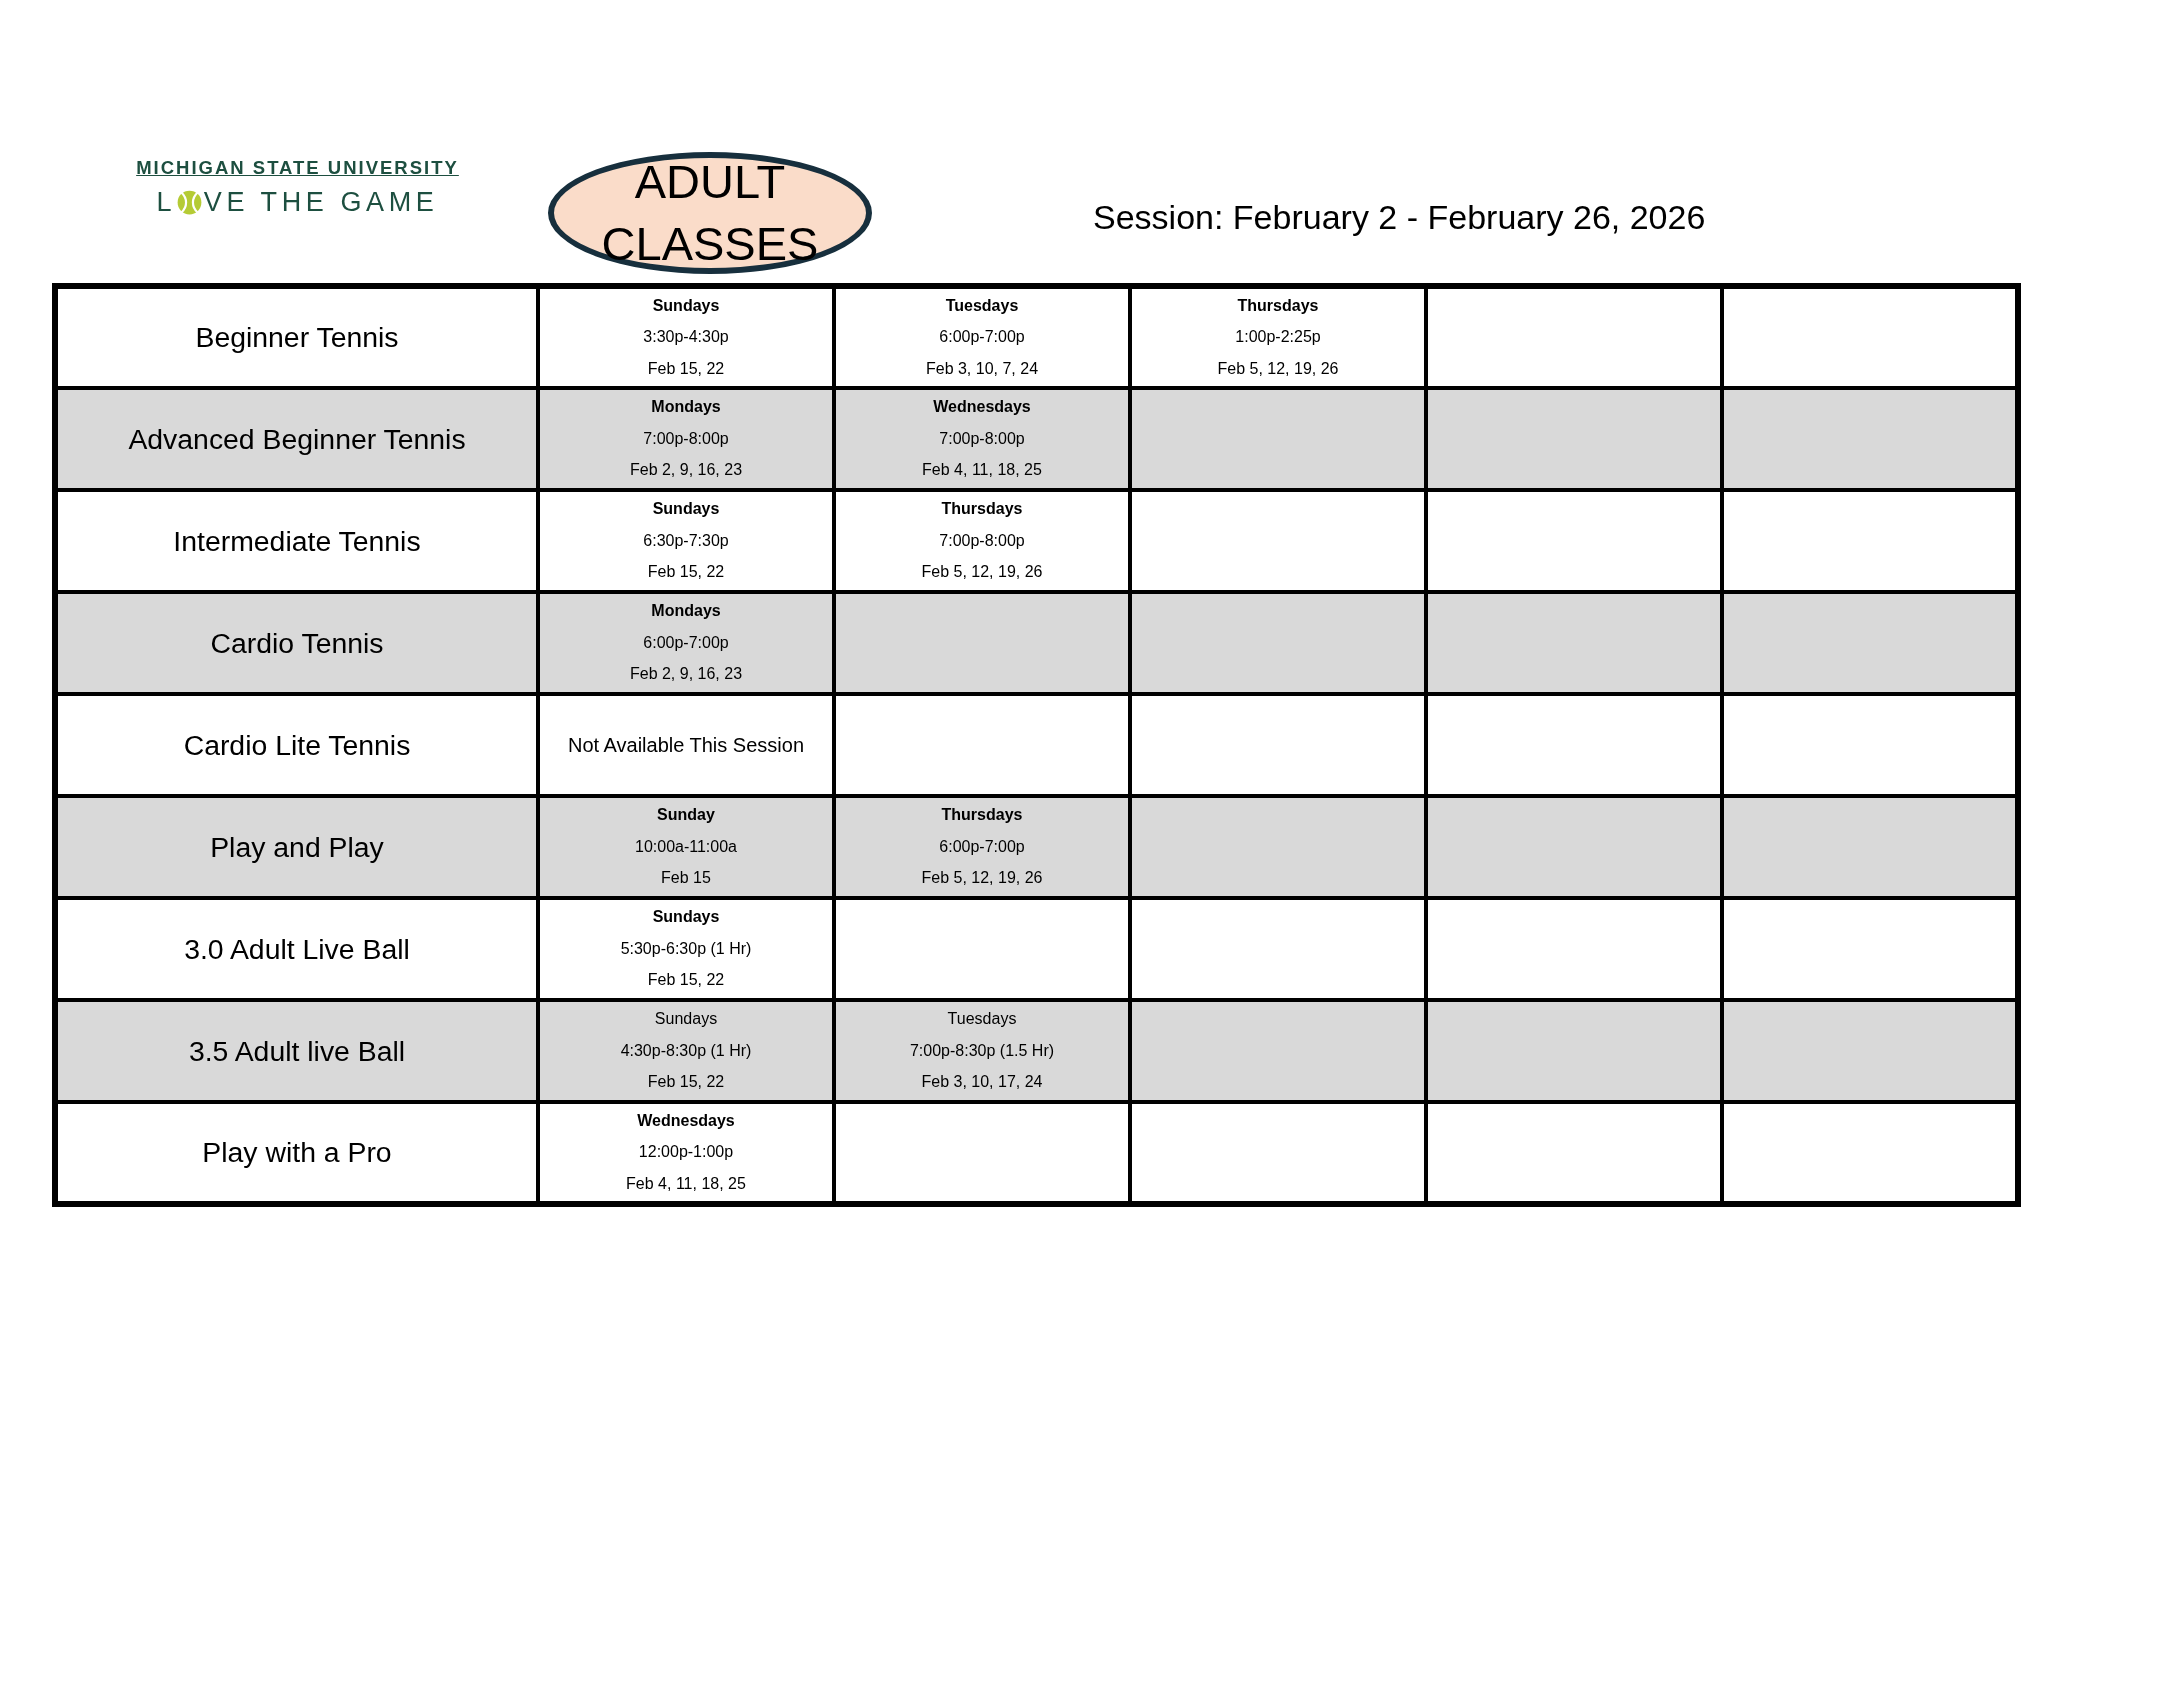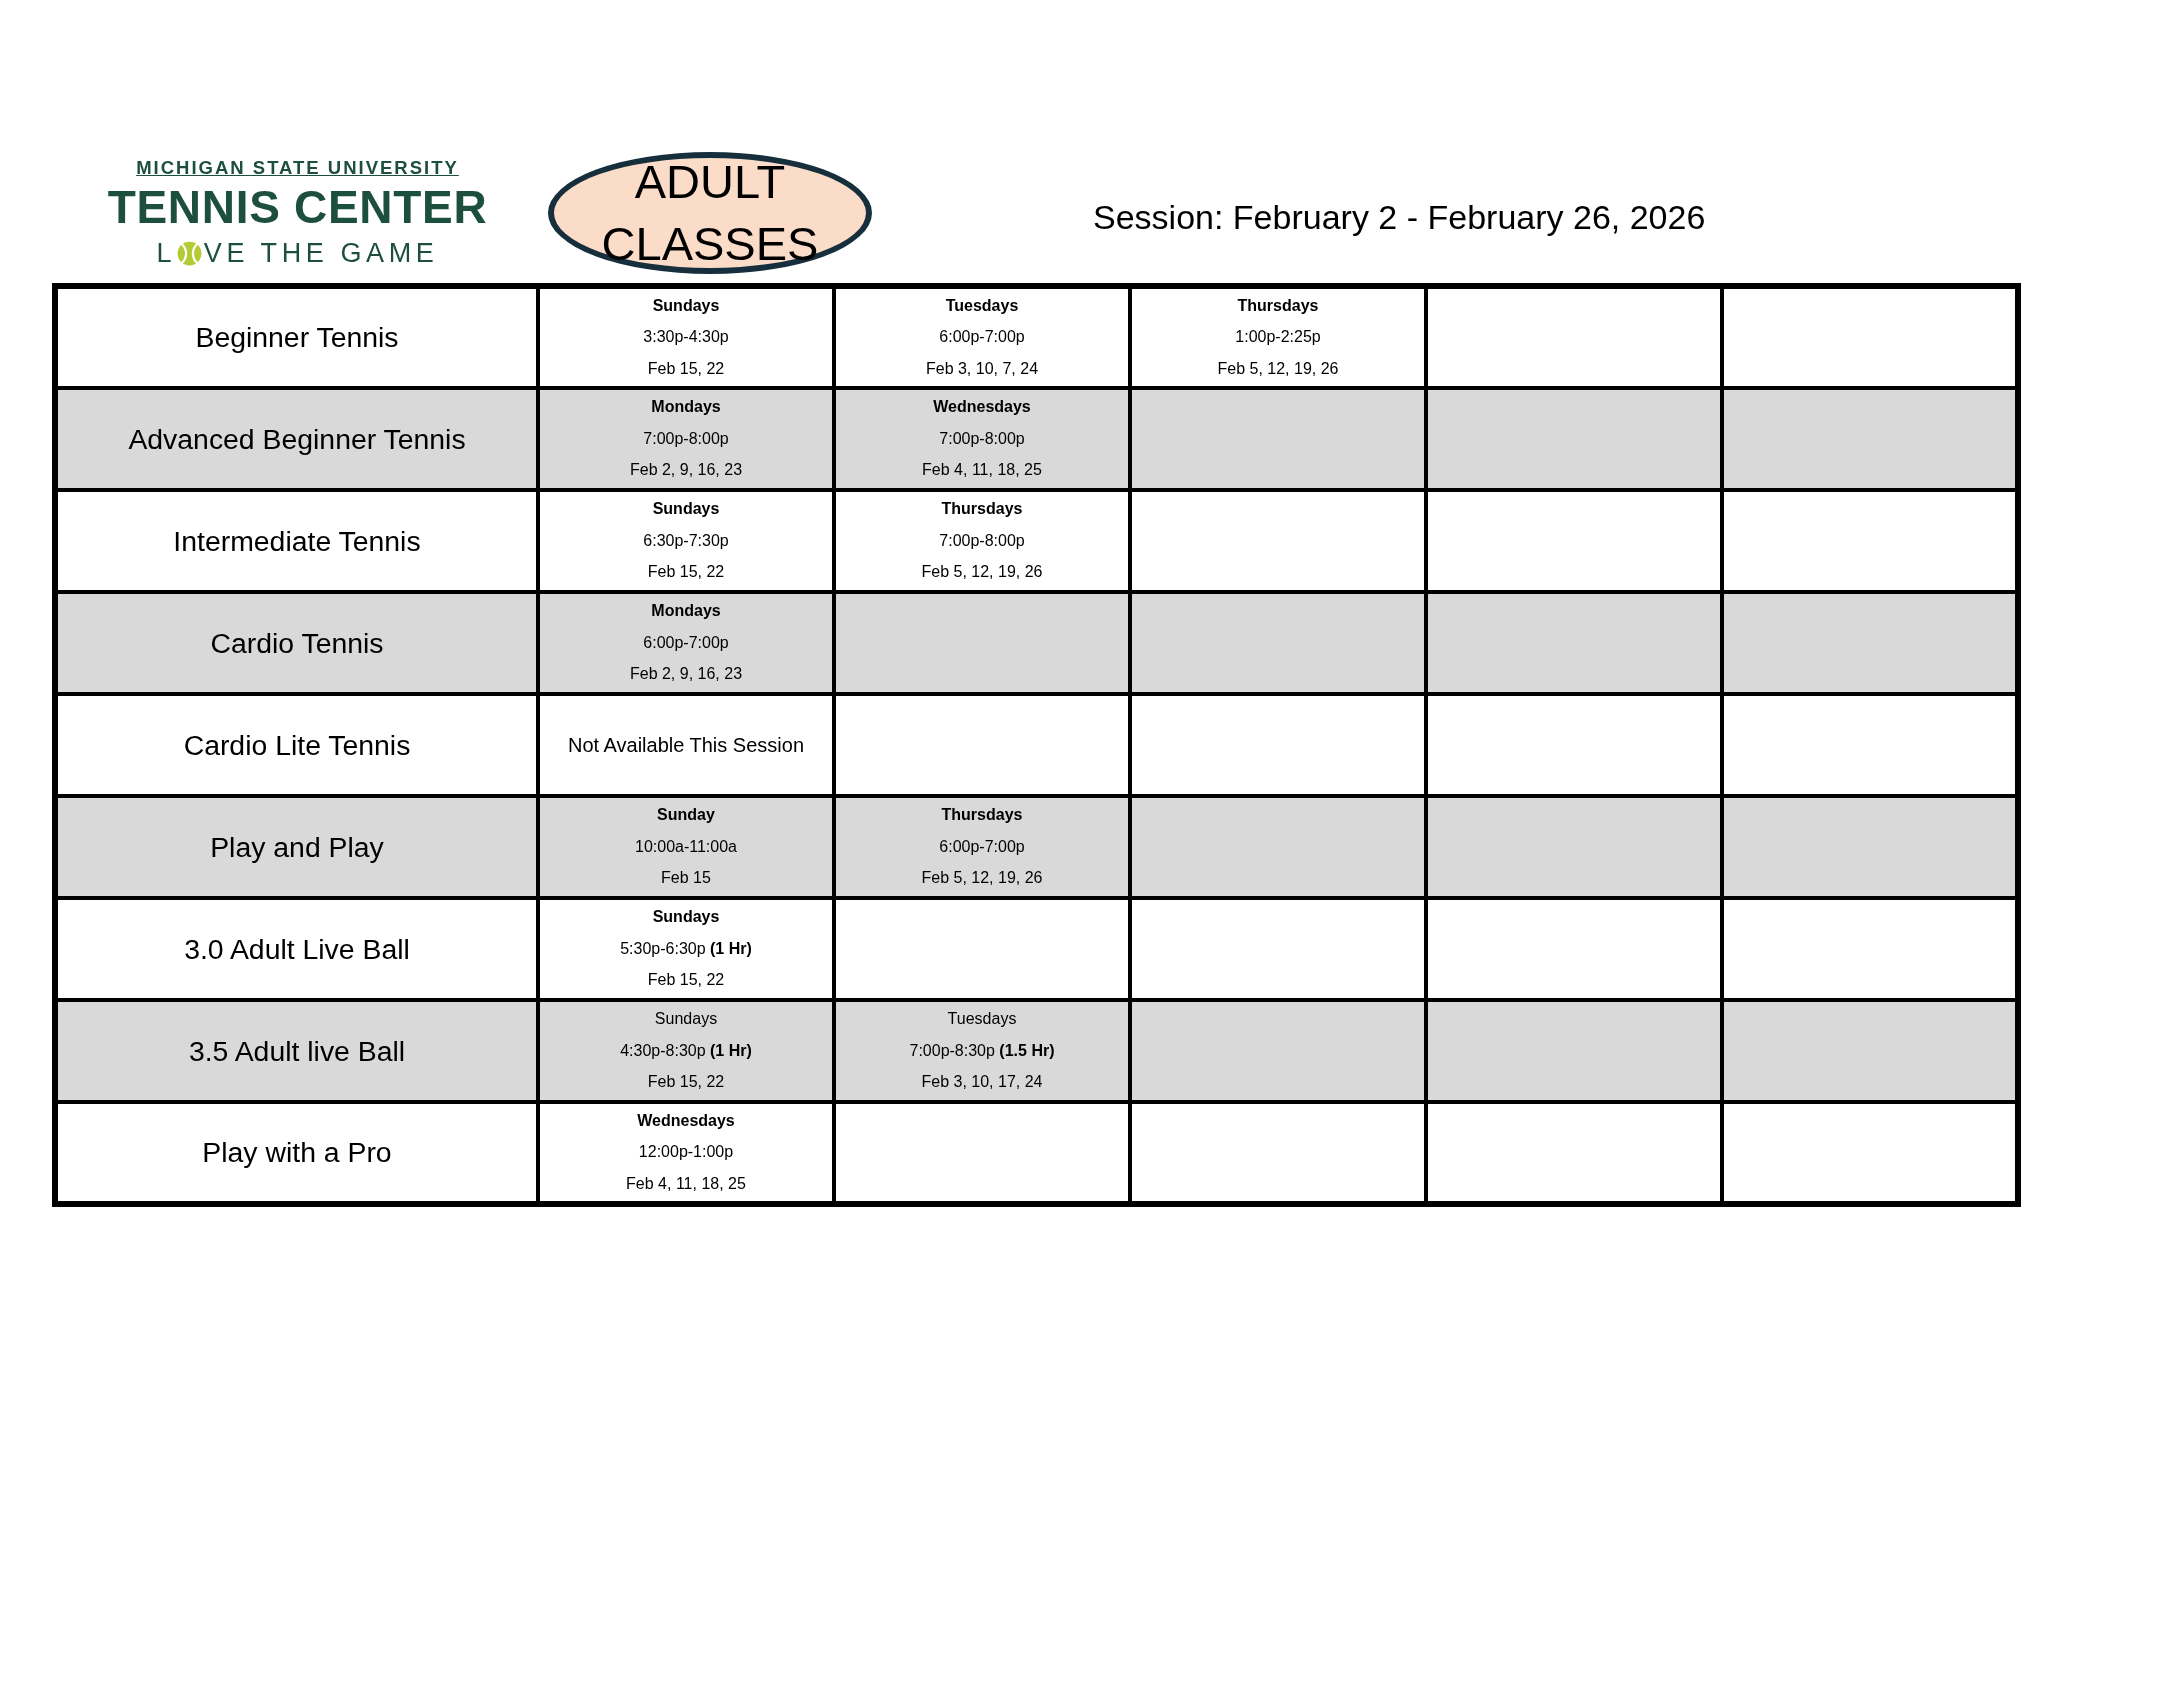--- a/index.html
+++ b/index.html
@@ -36,31 +36,30 @@
   .schedule{position:absolute;left:52px;top:283px;border-collapse:collapse;table-layout:fixed;border:6.6px solid var(--line);}
   .schedule td{border:4.6px solid var(--line);padding:0;overflow:hidden;}
   .schedule tr{height:102px;}
   .schedule tr.shaded{background:var(--row-alt);}
   .class-cell{font-size:28.4px;text-align:center;vertical-align:middle;color:#000;}
   .slot-cell{vertical-align:middle;}
   .slot{height:93px;display:flex;flex-direction:column;justify-content:space-between;align-items:center;
     padding:4.6px 2.6px 6px;font-size:16px;line-height:1.2;color:#000;text-align:center;}
   .slot-day{font-weight:normal;}
   .slot-day.bold{font-weight:bold;}
-  .slot-time .hr{font-weight:bold;}
+  .slot-time .hr{font-weight:normal;}
   .note{display:flex;align-items:center;justify-content:center;height:93px;font-size:20px;color:#000;text-align:center;}
 </style>
 </head>
 <body>
 
 <div class="canvas">
 
   <div class="logo">
     <div class="logo-top">MICHIGAN STATE UNIVERSITY</div>
-    <div class="logo-main">TENNIS CENTER</div>
     <div class="logo-tag">
       <span>L</span>
       <span class="ball">
         <svg viewBox="0 0 40 40" width="25" height="25" aria-hidden="true">
           <circle cx="20" cy="20" r="19" style="fill:var(--ball)"></circle>
           <path d="M7 4 C 17 13, 17 27, 7 36" style="stroke:#ffffff;stroke-width:3.5;fill:none"></path>
           <path d="M33 4 C 23 13, 23 27, 33 36" style="stroke:#ffffff;stroke-width:3.5;fill:none"></path>
         </svg>
       </span>
       <span>VE THE GAME</span>

